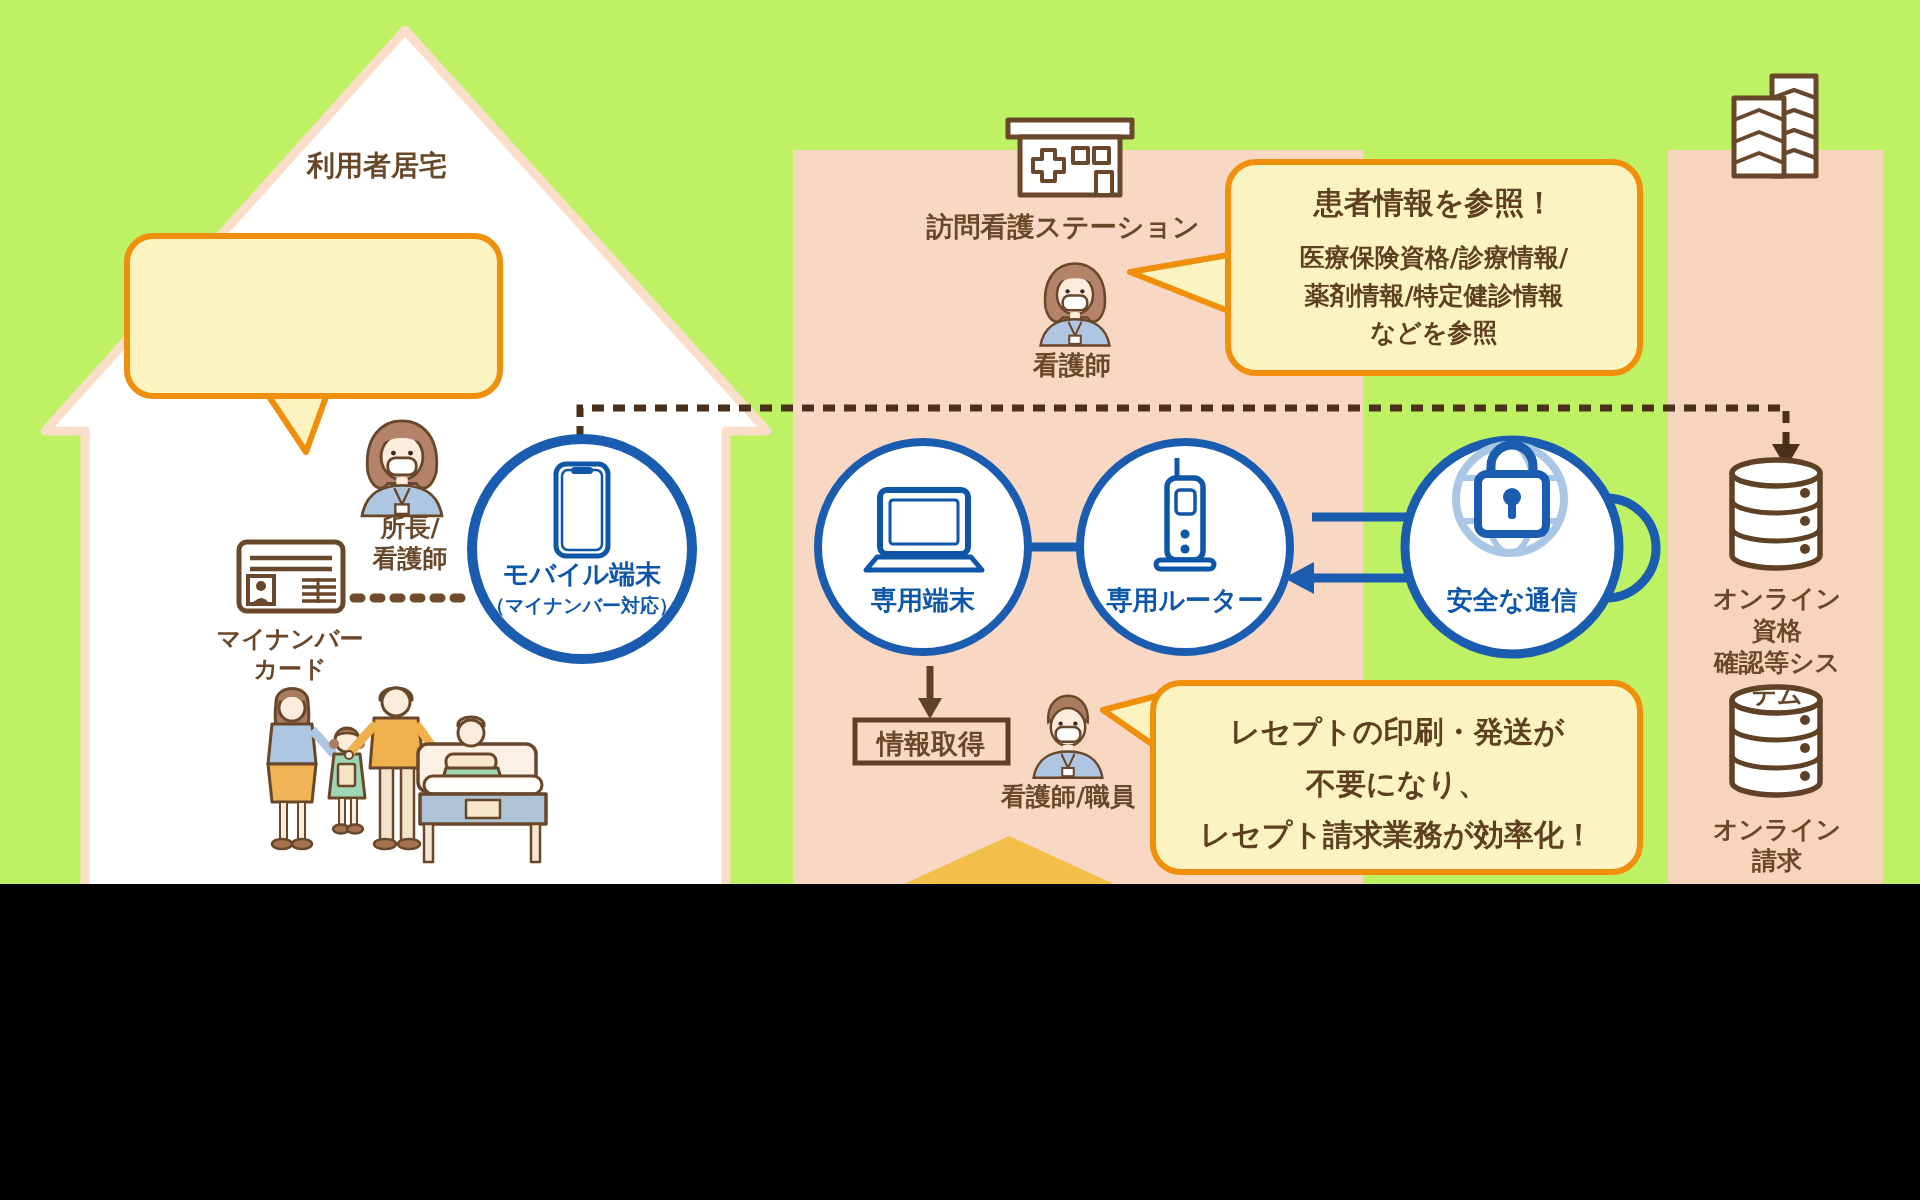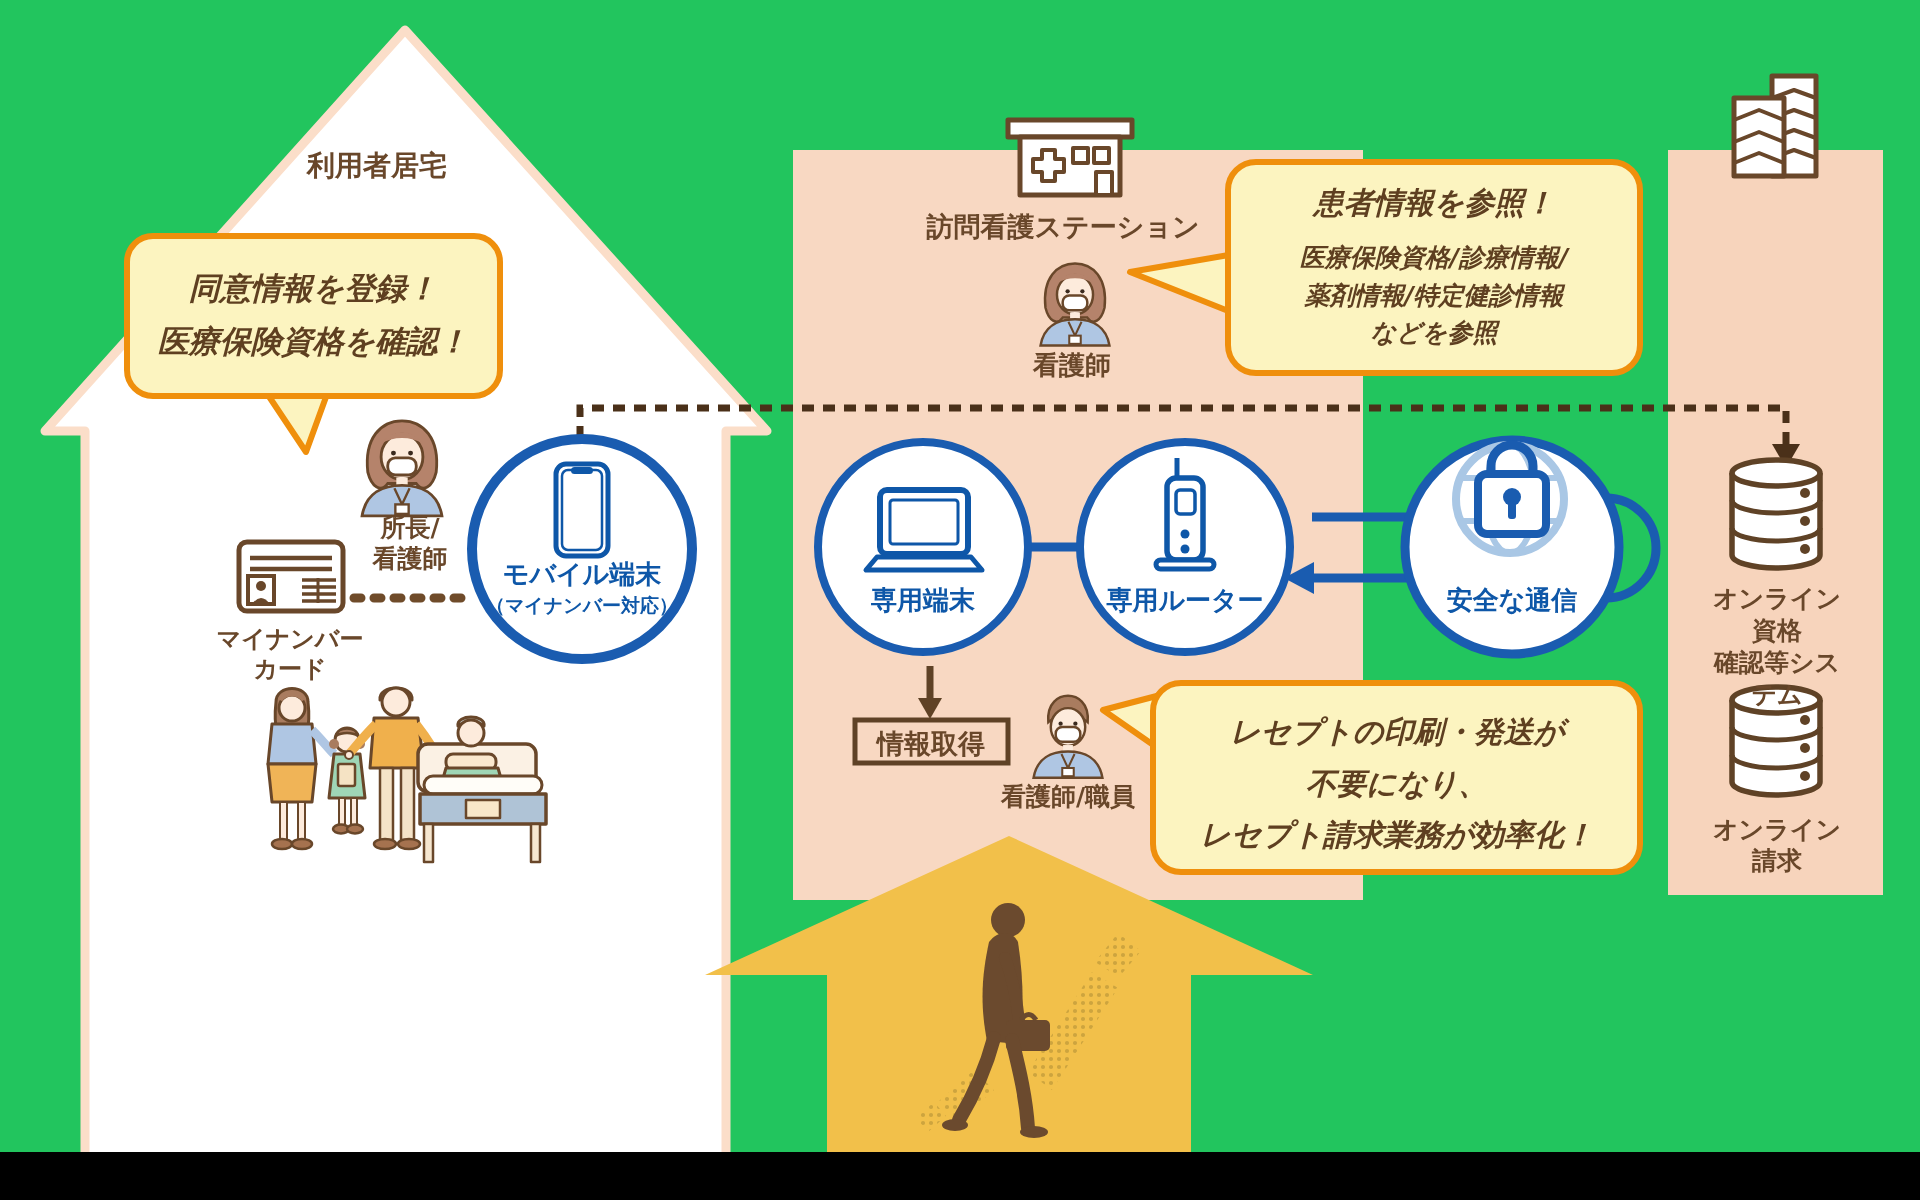--- a/index.html
+++ b/index.html
@@ -1,22 +1,22 @@
 <!DOCTYPE html>
 <html><head>
 <meta charset="utf-8">
 <style>
   html,body{margin:0;padding:0;background:#000;}
-  #stage{position:relative;width:1920px;height:1152px;background:#22c55e;overflow:hidden;
+  #stage{position:relative;width:1920px;height:884px;background:#bef264;overflow:hidden;
          font-family:"DejaVu Sans","Liberation Sans",sans-serif;}
   #art{position:absolute;left:0;top:0;z-index:1;}
   .t{position:absolute;z-index:5;transform:translateX(-50%);text-align:center;
      font-weight:bold;white-space:pre-line;color:#69472A;line-height:1.25;}
   .blue{color:#0E57A8;}
-  .dkbrown{color:#5E3F20;font-style:italic;}
+  .dkbrown{color:#5E3F20;}
 </style>
 </head>
 <body>
 
 <div id="stage">
 
 <svg id="art" width="1920" height="1200" viewBox="0 0 1920 1200">
   <defs>
     <pattern id="mapdots" width="8" height="8" patternUnits="userSpaceOnUse">
       <circle cx="3" cy="3" r="2.1" fill="#CDA43E"></circle>
@@ -243,22 +243,20 @@
     <rect x="1228" y="162" width="412" height="211" rx="28" fill="#FCF4C0" stroke="#EF8F0C" stroke-width="6"></rect>
   </g>
   <g>
     <polygon points="1172,692 1172,758 1103,710" fill="#FCF4C0" stroke="#EF8F0C" stroke-width="6" stroke-linejoin="round"></polygon>
     <rect x="1153" y="683" width="487" height="189" rx="28" fill="#FCF4C0" stroke="#EF8F0C" stroke-width="6"></rect>
   </g>
 </svg>
 
 <div class="t" style="left:377px;top:148px;font-size:28px;">利用者居宅</div>
 
-<div class="t dkbrown" style="left:313px;top:262px;font-size:31px;line-height:1.72;">同意情報を登録！
-医療保険資格を確認！</div>
 
 <div class="t" style="left:410px;top:512px;font-size:25px;">所長/
 看護師</div>
 
 <div class="t" style="left:290px;top:624px;font-size:24px;">マイナンバー
 カード</div>
 
 <div class="t blue" style="left:582px;top:558px;font-size:26px;">モバイル端末</div>
 <div class="t blue" style="left:582px;top:594px;font-size:19px;">（マイナンバー対応）</div>
 

